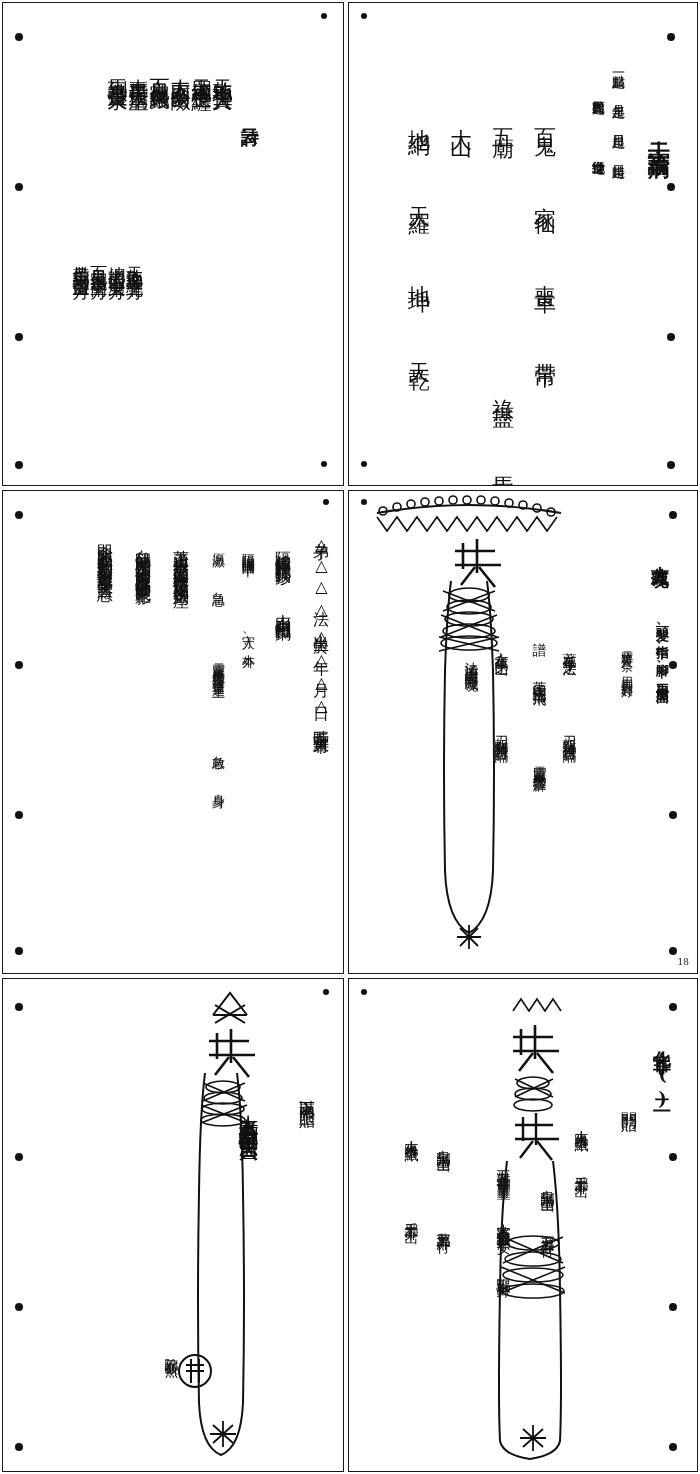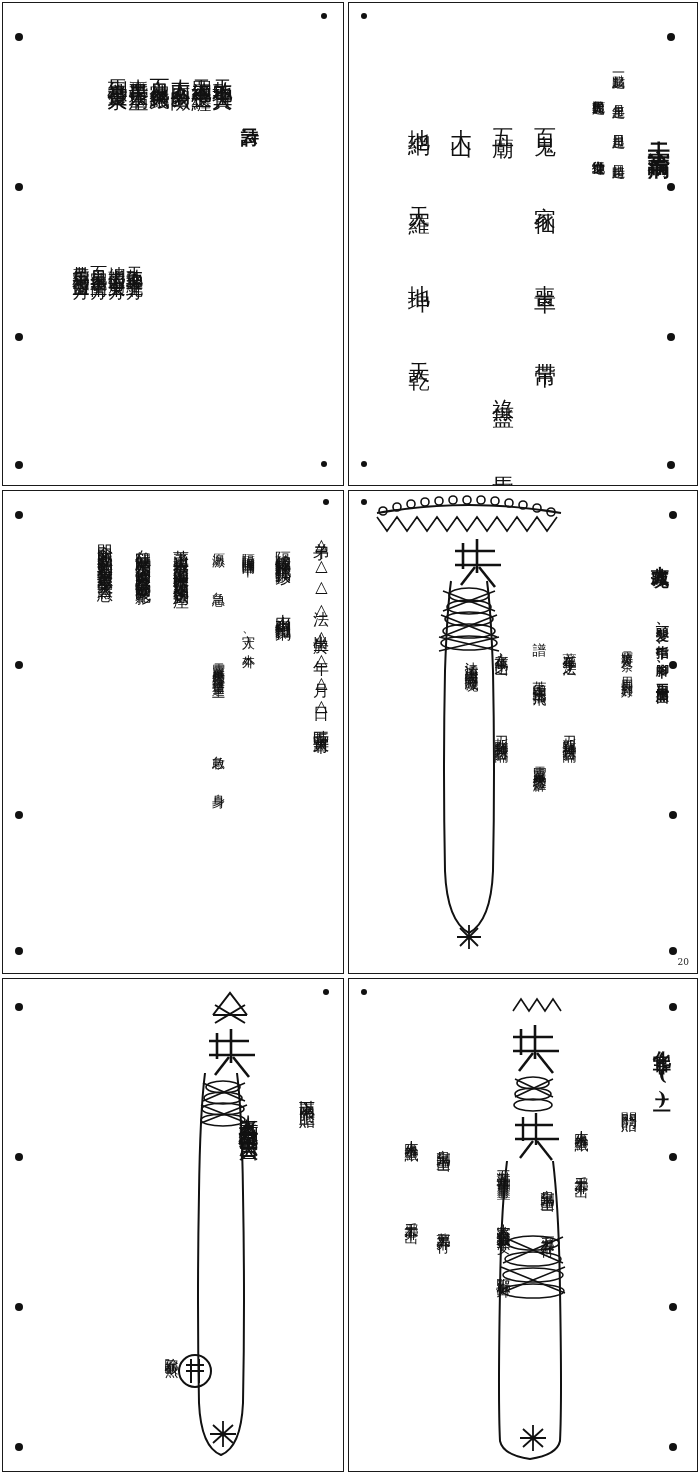--- a/index.html
+++ b/index.html
@@ -168,21 +168,21 @@
 
     <div class="vcol t18 bold" style="right:28px;top:60px;">大藏魂</div>
     <div class="vcol t13 bold" style="right:28px;top:125px;height:210px;">頭髮、指甲、腳甲、再用窯巴面。</div>
     <div class="vcol t12" style="right:64px;top:150px;height:190px;">靈將持人一条、用別長到裝好</div>
 
     <div class="vcol t14" style="right:120px;top:150px;height:250px;">藏在千年之法    刀斬眾神扶持石隔</div>
     <div class="vcol t14" style="right:150px;top:140px;height:270px;">譜  茅山師主法插飛    靈霊眾炎壓靈霹</div>
     <div class="vcol t14" style="right:188px;top:150px;height:250px;">永在萬年之山    刀斬老師扶持石隔</div>
     <div class="vcol t14" style="right:218px;top:160px;height:240px;">法通深山大石隔藏魂</div>
 
-    <div class="page-num" style="right:8px;bottom:6px;">20</div>
+    <div class="page-num" style="right:8px;bottom:6px;">18</div>
   </div>
 
   <div class="leaf r2 cL">
     <div class="hole" style="left:12px;top:24px;"></div>
     <div class="hole" style="left:12px;top:174px;"></div>
     <div class="hole" style="left:12px;top:324px;"></div>
     <div class="hole" style="left:12px;top:464px;"></div>
     <div class="hole sm" style="left:320px;top:10px;"></div>
 
     <div class="fu" style="left:150px;top:10px;">

